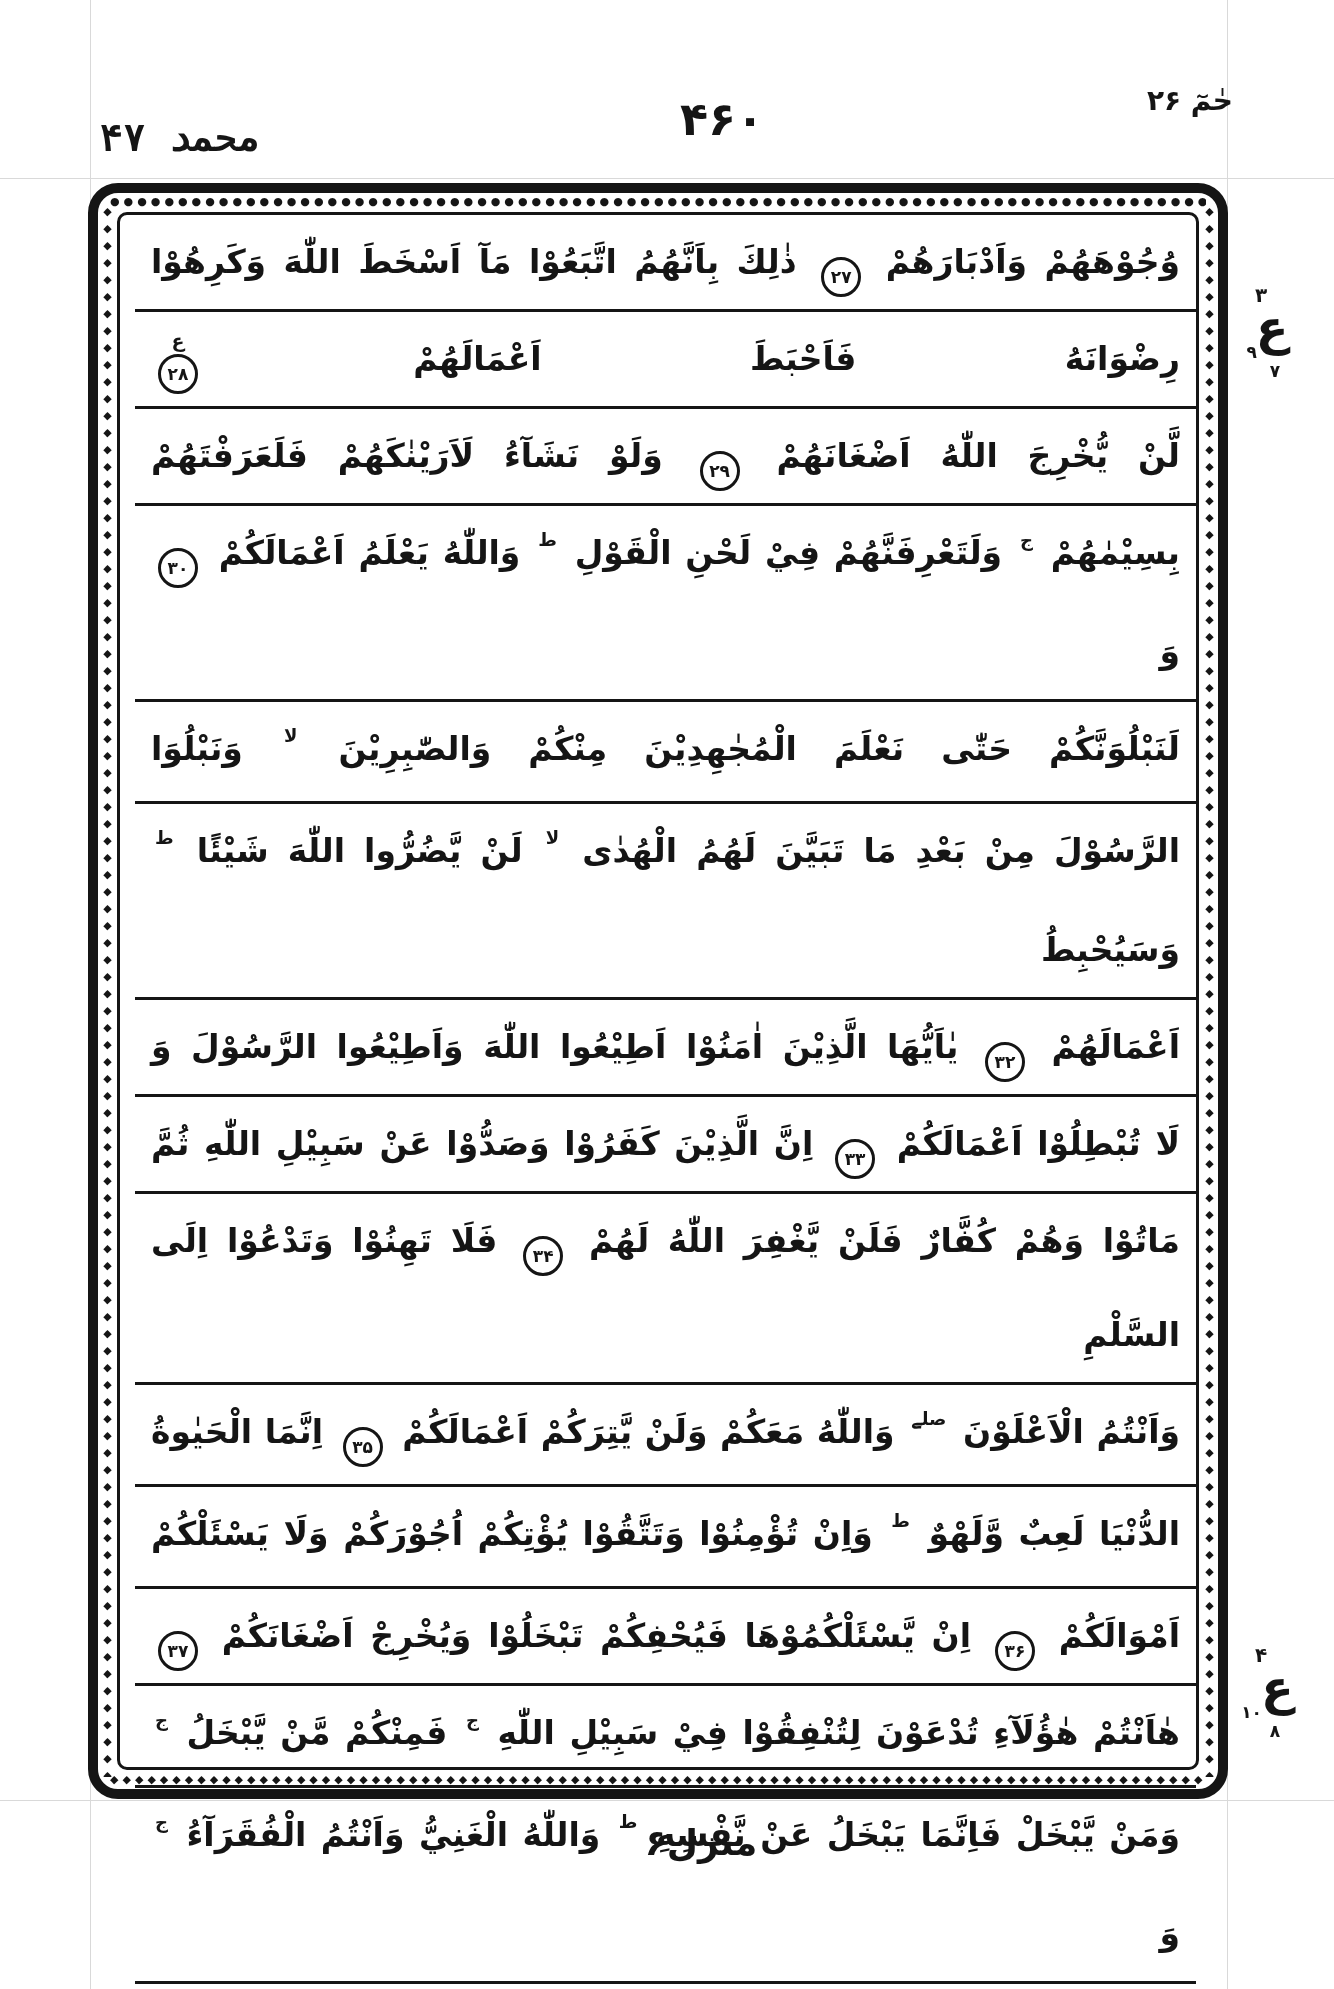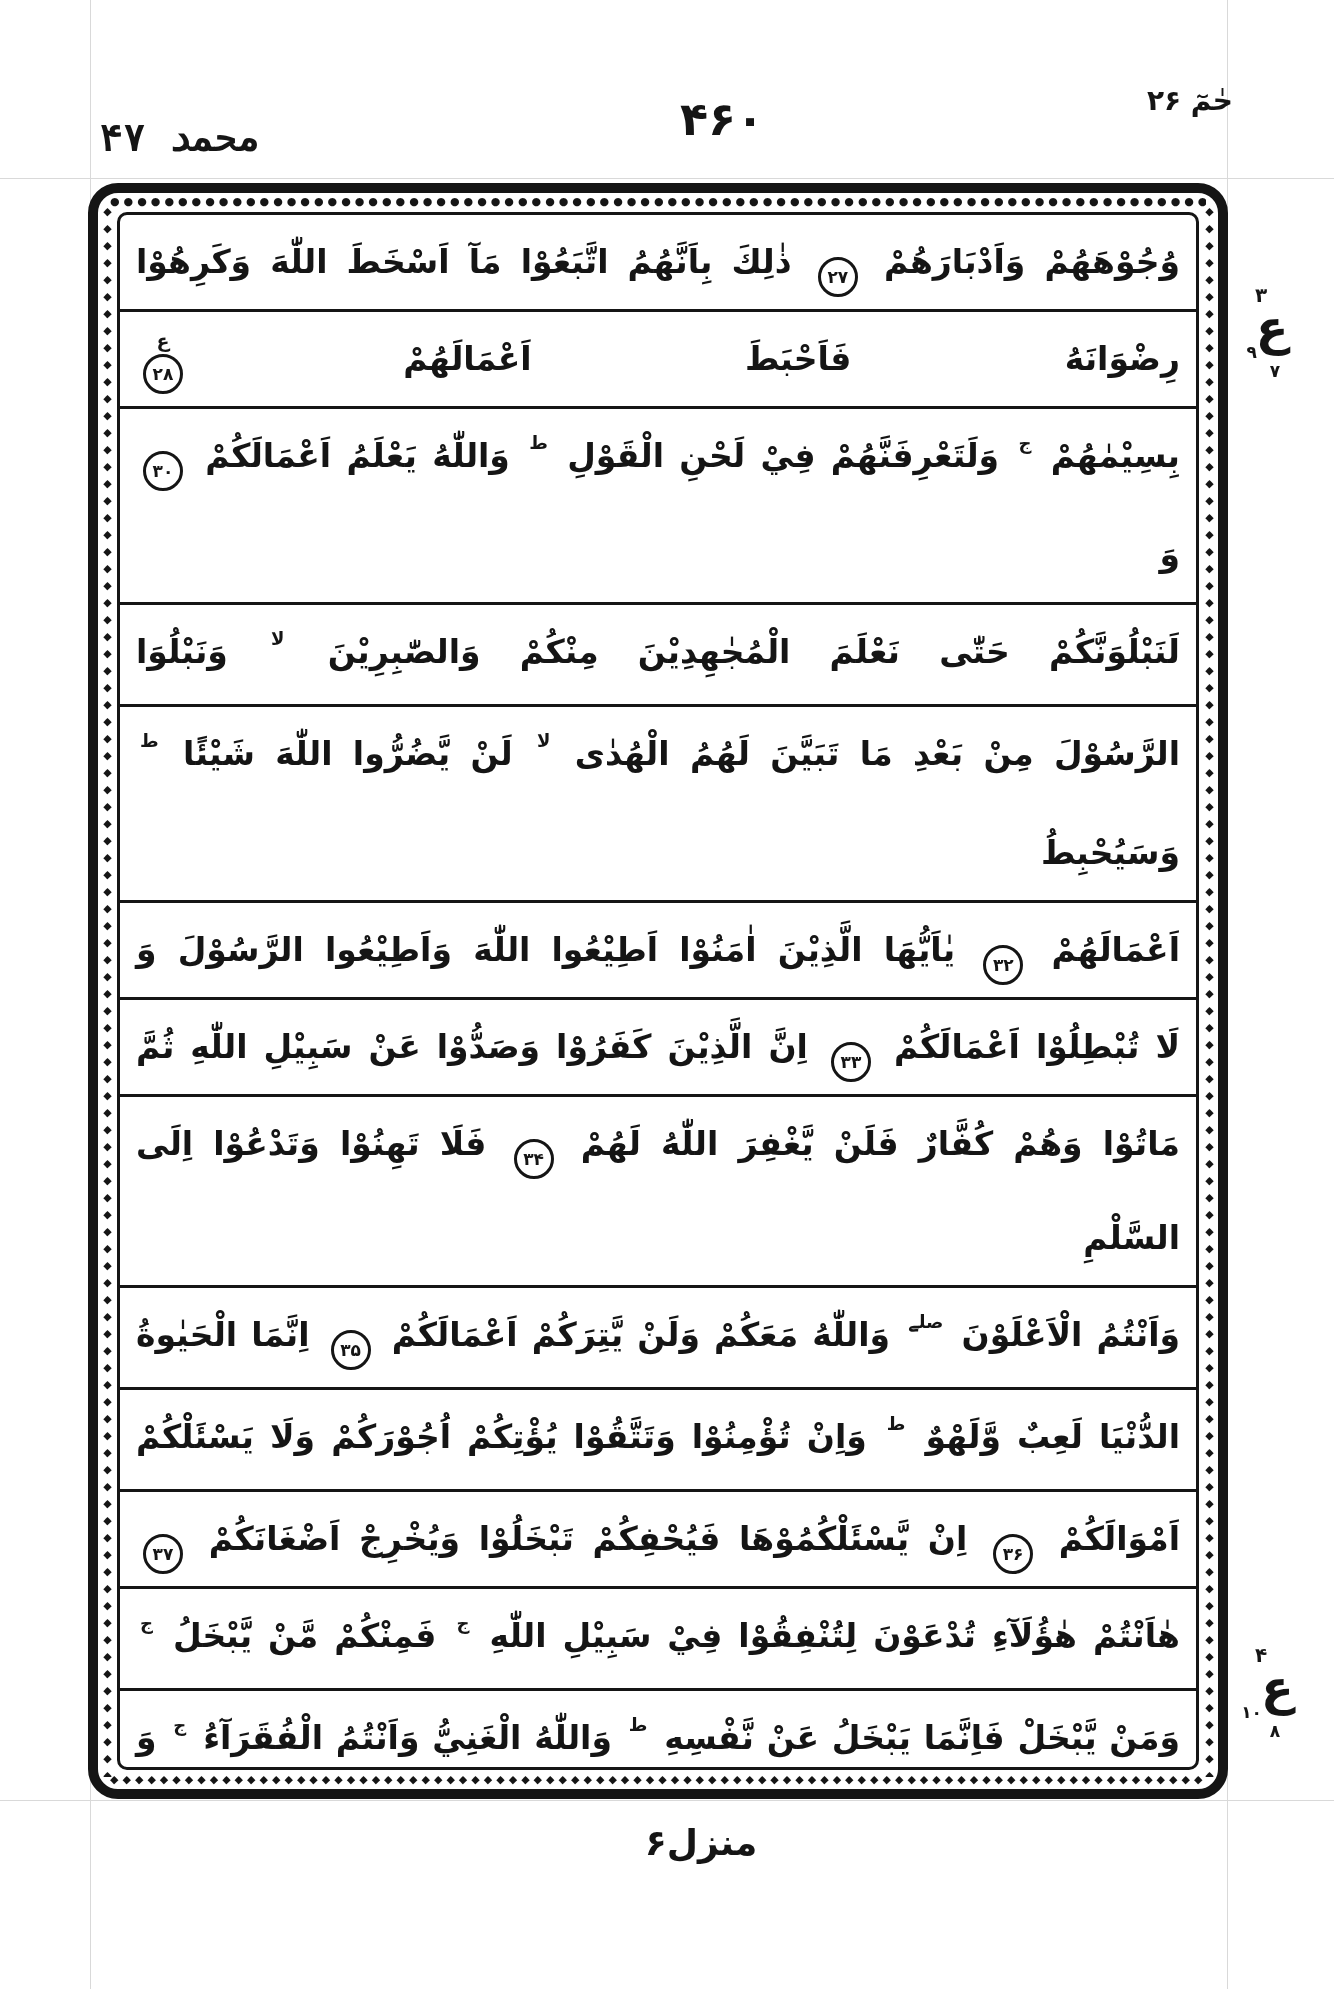--- a/index.html
+++ b/index.html
@@ -28,21 +28,21 @@
   .chain.hor{left:12px;right:12px;height:16px;font-size:11px;letter-spacing:4px;line-height:15px;text-align:center;white-space:nowrap;}
   .chain.top{top:1px;}
   .chain.bottom{bottom:1px;}
   .chain.ver{top:12px;bottom:12px;width:16px;writing-mode:vertical-rl;font-size:11px;letter-spacing:4px;line-height:15px;white-space:nowrap;}
   .chain.left{left:1px;}
   .chain.right{right:1px;}
 
   .inner{
     position:absolute;inset:19px;box-sizing:border-box;
     border:3px solid #151515;border-radius:10px;background:#fff;
-    display:flex;flex-direction:column;overflow:visible;
+    display:flex;flex-direction:column;overflow:visible;padding-left:15px;
   }
   .qline{
     flex:1;box-sizing:border-box;border-bottom:3px solid #151515;
     direction:rtl;text-align:justify;text-align-last:justify;
     padding:0 16px;font-size:33px;font-weight:bold;line-height:94px;
     white-space:normal;word-spacing:1px;
   }
   .qline:last-child{border-bottom:none;}
 
   .verse{
@@ -87,20 +87,21 @@
 <div class="hdr hdr-juz">حٰمٓ ۲۶</div>
 
 <div class="frame">
   <div class="chain hor top" id="chain-top">●●●●●●●●●●●●●●●●●●●●●●●●●●●●●●●●●●●●●●●●●●●●●●●●●●●●●●●●●●●●●●●●●●●●●●●●●●●●●●●●●●●●●●●●●●●●●●●●●●●●●●●●●●●●●●●●●●●●●●●●●●●●●●●●●●●●●●●●●●●●●●●●●●●●●●●●●●●●●●●●</div>
   <div class="chain hor bottom" id="chain-bottom">◆◆◆◆◆◆◆◆◆◆◆◆◆◆◆◆◆◆◆◆◆◆◆◆◆◆◆◆◆◆◆◆◆◆◆◆◆◆◆◆◆◆◆◆◆◆◆◆◆◆◆◆◆◆◆◆◆◆◆◆◆◆◆◆◆◆◆◆◆◆◆◆◆◆◆◆◆◆◆◆◆◆◆◆◆◆◆◆◆◆◆◆◆◆◆◆◆◆◆◆◆◆◆◆◆◆◆◆◆◆◆◆◆◆◆◆◆◆◆◆◆◆◆◆◆◆◆◆◆◆◆◆◆◆◆◆◆◆◆◆◆◆◆◆◆◆◆◆◆◆◆◆◆◆◆◆◆◆◆◆</div>
   <div class="chain ver left" id="chain-left">◆◆◆◆◆◆◆◆◆◆◆◆◆◆◆◆◆◆◆◆◆◆◆◆◆◆◆◆◆◆◆◆◆◆◆◆◆◆◆◆◆◆◆◆◆◆◆◆◆◆◆◆◆◆◆◆◆◆◆◆◆◆◆◆◆◆◆◆◆◆◆◆◆◆◆◆◆◆◆◆◆◆◆◆◆◆◆◆◆◆◆◆◆◆◆◆◆◆◆◆◆◆◆◆◆◆◆◆◆◆◆◆◆◆◆◆◆◆◆◆◆◆◆◆◆◆◆◆◆◆◆◆◆◆◆◆◆◆◆◆◆◆◆◆◆◆◆◆◆◆◆◆◆◆◆◆◆◆◆◆◆◆◆◆◆◆◆◆◆◆◆◆◆◆◆◆◆◆◆◆◆◆◆◆◆◆◆◆◆◆◆◆◆◆◆◆◆◆◆◆◆◆◆◆◆◆◆◆◆◆◆◆◆◆◆◆◆◆◆◆</div>
   <div class="chain ver right" id="chain-right">◆◆◆◆◆◆◆◆◆◆◆◆◆◆◆◆◆◆◆◆◆◆◆◆◆◆◆◆◆◆◆◆◆◆◆◆◆◆◆◆◆◆◆◆◆◆◆◆◆◆◆◆◆◆◆◆◆◆◆◆◆◆◆◆◆◆◆◆◆◆◆◆◆◆◆◆◆◆◆◆◆◆◆◆◆◆◆◆◆◆◆◆◆◆◆◆◆◆◆◆◆◆◆◆◆◆◆◆◆◆◆◆◆◆◆◆◆◆◆◆◆◆◆◆◆◆◆◆◆◆◆◆◆◆◆◆◆◆◆◆◆◆◆◆◆◆◆◆◆◆◆◆◆◆◆◆◆◆◆◆◆◆◆◆◆◆◆◆◆◆◆◆◆◆◆◆◆◆◆◆◆◆◆◆◆◆◆◆◆◆◆◆◆◆◆◆◆◆◆◆◆◆◆◆◆◆◆◆◆◆◆◆◆◆◆◆◆◆◆◆</div>
   <div class="inner" id="lines-container">
       <div class="qline"><span>وُجُوْهَهُمْ وَاَدْبَارَهُمْ</span> <span class="verse">۲۷</span> <span>ذٰلِكَ بِاَنَّهُمُ اتَّبَعُوْا مَآ اَسْخَطَ اللّٰهَ وَكَرِهُوْا</span></div>
       <div class="qline"><span>رِضْوَانَهُ فَاَحْبَطَ اَعْمَالَهُمْ</span> <span class="verse">۲۸<span class="ruku-ain">ع</span></span> </div>
+      <div class="qline"><span>لَّنْ يُّخْرِجَ اللّٰهُ اَضْغَانَهُمْ</span> <span class="verse">۲۹</span> <span>وَلَوْ نَشَآءُ لَاَرَيْنٰكَهُمْ فَلَعَرَفْتَهُمْ</span></div>
       <div class="qline"><span>بِسِيْمٰهُمْ</span> <span class="pausemark">ج</span> <span>وَلَتَعْرِفَنَّهُمْ فِيْ لَحْنِ الْقَوْلِ</span> <span class="pausemark">ط</span> <span>وَاللّٰهُ يَعْلَمُ اَعْمَالَكُمْ</span> <span class="verse">۳۰</span> <span>وَ</span></div>
       <div class="qline"><span>لَنَبْلُوَنَّكُمْ حَتّٰى نَعْلَمَ الْمُجٰهِدِيْنَ مِنْكُمْ وَالصّٰبِرِيْنَ</span> <span class="pausemark">لا</span> <span>وَنَبْلُوَا</span></div>
       <div class="qline"><span>الرَّسُوْلَ مِنْ بَعْدِ مَا تَبَيَّنَ لَهُمُ الْهُدٰى</span> <span class="pausemark">لا</span> <span>لَنْ يَّضُرُّوا اللّٰهَ شَيْئًا</span> <span class="pausemark">ط</span> <span>وَسَيُحْبِطُ</span></div>
       <div class="qline"><span>اَعْمَالَهُمْ</span> <span class="verse">۳۲</span> <span>يٰاَيُّهَا الَّذِيْنَ اٰمَنُوْا اَطِيْعُوا اللّٰهَ وَاَطِيْعُوا الرَّسُوْلَ وَ</span></div>
       <div class="qline"><span>لَا تُبْطِلُوْا اَعْمَالَكُمْ</span> <span class="verse">۳۳</span> <span>اِنَّ الَّذِيْنَ كَفَرُوْا وَصَدُّوْا عَنْ سَبِيْلِ اللّٰهِ ثُمَّ</span></div>
       <div class="qline"><span>مَاتُوْا وَهُمْ كُفَّارٌ فَلَنْ يَّغْفِرَ اللّٰهُ لَهُمْ</span> <span class="verse">۳۴</span> <span>فَلَا تَهِنُوْا وَتَدْعُوْا اِلَى السَّلْمِ</span></div>
       <div class="qline"><span>وَاَنْتُمُ الْاَعْلَوْنَ</span> <span class="pausemark">صلے</span> <span>وَاللّٰهُ مَعَكُمْ وَلَنْ يَّتِرَكُمْ اَعْمَالَكُمْ</span> <span class="verse">۳۵</span> <span>اِنَّمَا الْحَيٰوةُ</span></div>
       <div class="qline"><span>الدُّنْيَا لَعِبٌ وَّلَهْوٌ</span> <span class="pausemark">ط</span> <span>وَاِنْ تُؤْمِنُوْا وَتَتَّقُوْا يُؤْتِكُمْ اُجُوْرَكُمْ وَلَا يَسْئَلْكُمْ</span></div>
       <div class="qline"><span>اَمْوَالَكُمْ</span> <span class="verse">۳۶</span> <span>اِنْ يَّسْئَلْكُمُوْهَا فَيُحْفِكُمْ تَبْخَلُوْا وَيُخْرِجْ اَضْغَانَكُمْ</span> <span class="verse">۳۷</span></div>
       <div class="qline"><span>هٰاَنْتُمْ هٰؤُلَآءِ تُدْعَوْنَ لِتُنْفِقُوْا فِيْ سَبِيْلِ اللّٰهِ</span> <span class="pausemark">ج</span> <span>فَمِنْكُمْ مَّنْ يَّبْخَلُ</span> <span class="pausemark">ج</span></div>

